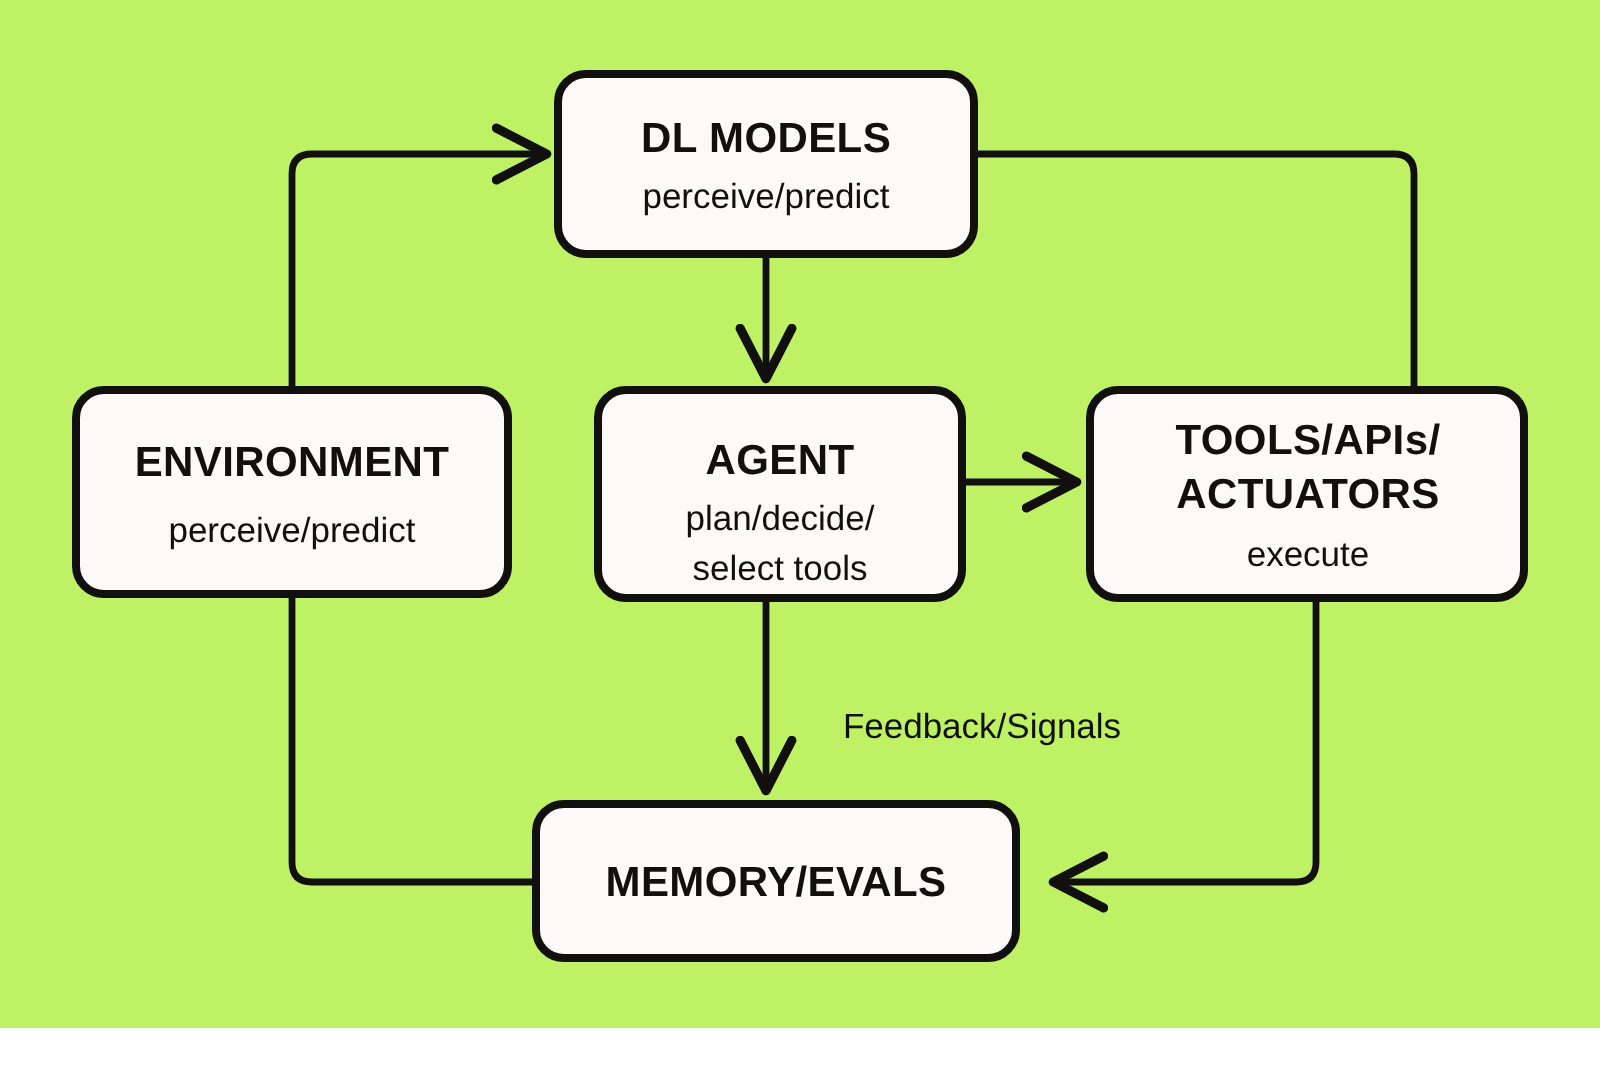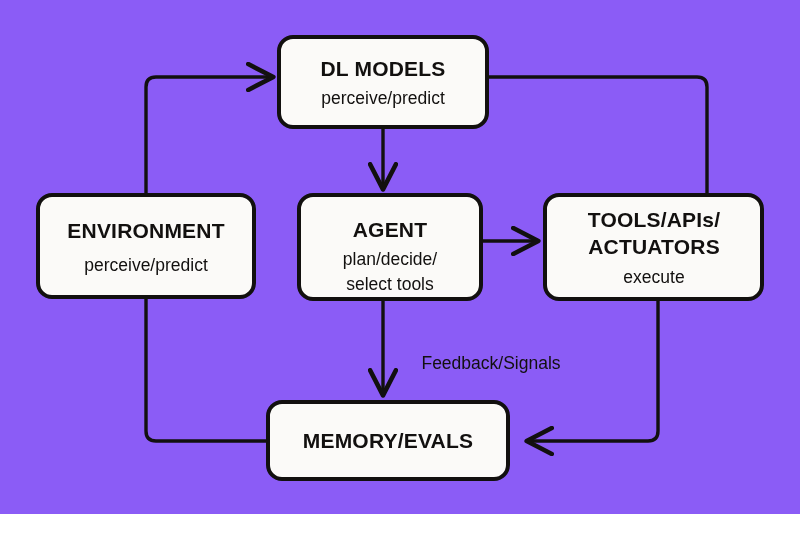--- a/index.html
+++ b/index.html
@@ -8,21 +8,21 @@
     padding: 0;
     background: #ffffff;
   }
   body {
     font-family: "Liberation Sans", sans-serif;
   }
   #canvas {
     position: relative;
     width: 800px;
     height: 514px;
-    background: #8b5cf6;
+    background: #bef264;
     overflow: hidden;
   }
   #diagram-svg {
     position: absolute;
     top: 0;
     left: 0;
     width: 800px;
     height: 533px;
     display: block;
   }

